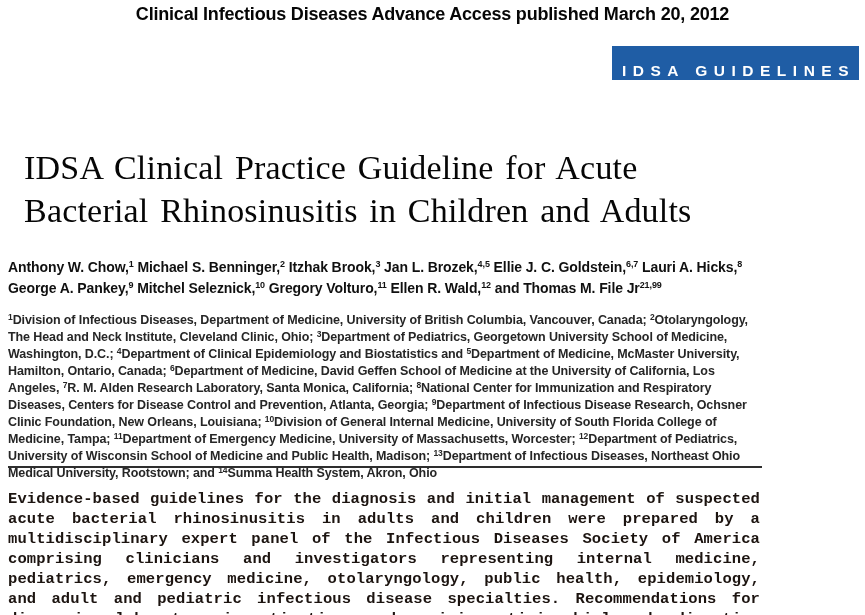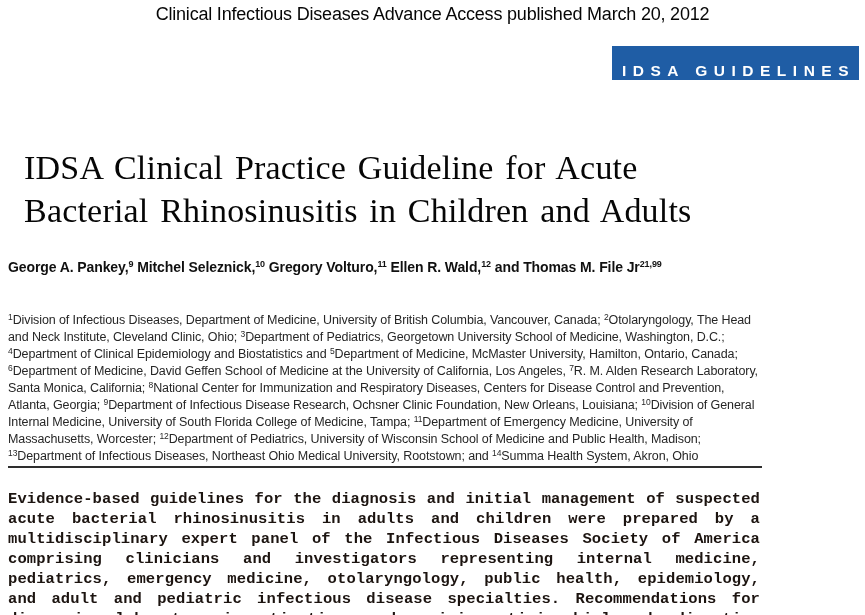--- a/index.html
+++ b/index.html
@@ -13,21 +13,21 @@
     color: #000;
   }
 
   .masthead {
     position: absolute;
     top: 4px;
     left: 0;
     width: 865px;
     text-align: center;
     font-family: "Liberation Sans", sans-serif;
-    font-weight: 400;
+    font-weight: 700;
     font-size: 18px;
     letter-spacing: -0.2px;
     color: #060606;
   }
 
   .banner {
     position: absolute;
     top: 46px;
     left: 612px;
     width: 247px;
@@ -81,21 +81,21 @@
     position: relative;
     top: -5px;
   }
 
   .affiliations {
     position: absolute;
     top: 312px;
     left: 8px;
     width: 756px;
     font-family: "Liberation Sans", sans-serif;
-    font-weight: 400;
+    font-weight: 700;
     font-size: 12.5px;
     line-height: 17px;
     letter-spacing: -0.1px;
     color: #262626;
   }
   .affiliations sup {
     font-size: 8.5px;
     line-height: 0;
     vertical-align: baseline;
     position: relative;
@@ -135,20 +135,21 @@
   <div class="banner">
     <span class="banner-label">IDSA GUIDELINES</span>
   </div>
 
   <div class="article-title">
     <div>IDSA Clinical Practice Guideline for Acute</div>
     <div>Bacterial Rhinosinusitis in Children and Adults</div>
   </div>
 
   <div class="authors">
+    <div>Anthony W. Chow,<sup>1</sup> Michael S. Benninger,<sup>2</sup> Itzhak Brook,<sup>3</sup> Jan L. Brozek,<sup>4,5</sup> Ellie J. C. Goldstein,<sup>6,7</sup> Lauri A. Hicks,<sup>8</sup></div>
     <div>George A. Pankey,<sup>9</sup> Mitchel Seleznick,<sup>10</sup> Gregory Volturo,<sup>11</sup> Ellen R. Wald,<sup>12</sup> and Thomas M. File Jr<sup>21,99</sup></div>
   </div>
 
   <div class="affiliations"><sup>1</sup>Division of Infectious Diseases, Department of Medicine, University of British Columbia, Vancouver, Canada; <sup>2</sup>Otolaryngology, The Head and Neck Institute, Cleveland Clinic, Ohio; <sup>3</sup>Department of Pediatrics, Georgetown University School of Medicine, Washington, D.C.; <sup>4</sup>Department of Clinical Epidemiology and Biostatistics and <sup>5</sup>Department of Medicine, McMaster University, Hamilton, Ontario, Canada; <sup>6</sup>Department of Medicine, David Geffen School of Medicine at the University of California, Los Angeles, <sup>7</sup>R. M. Alden Research Laboratory, Santa Monica, California; <sup>8</sup>National Center for Immunization and Respiratory Diseases, Centers for Disease Control and Prevention, Atlanta, Georgia; <sup>9</sup>Department of Infectious Disease Research, Ochsner Clinic Foundation, New Orleans, Louisiana; <sup>10</sup>Division of General Internal Medicine, University of South Florida College of Medicine, Tampa; <sup>11</sup>Department of Emergency Medicine, University of Massachusetts, Worcester; <sup>12</sup>Department of Pediatrics, University of Wisconsin School of Medicine and Public Health, Madison; <sup>13</sup>Department of Infectious Diseases, Northeast Ohio Medical University, Rootstown; and <sup>14</sup>Summa Health System, Akron, Ohio</div>
 
   <div class="rule"></div>
 
   <div class="abstract">Evidence-based guidelines for the diagnosis and initial management of suspected acute bacterial rhinosinusitis in adults and children were prepared by a multidisciplinary expert panel of the Infectious Diseases Society of America comprising clinicians and investigators representing internal medicine, pediatrics, emergency medicine, otolaryngology, public health, epidemiology, and adult and pediatric infectious disease specialties. Recommendations for diagnosis, laboratory investigation, and empiric antimicrobial and adjunctive therapy were developed.</div>
 
 </div>

